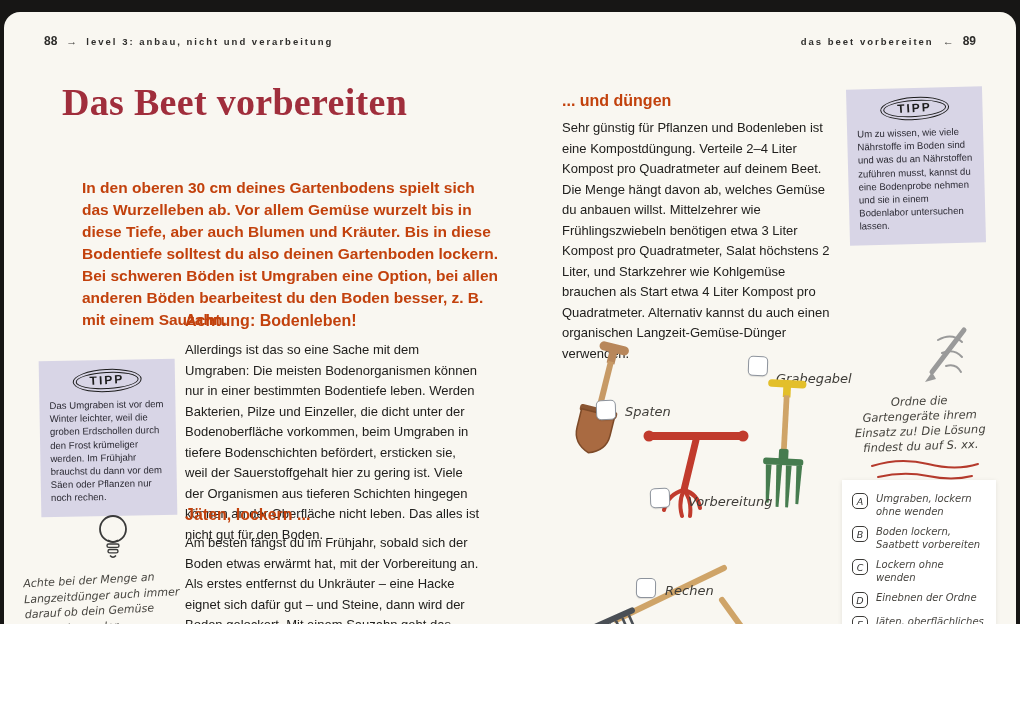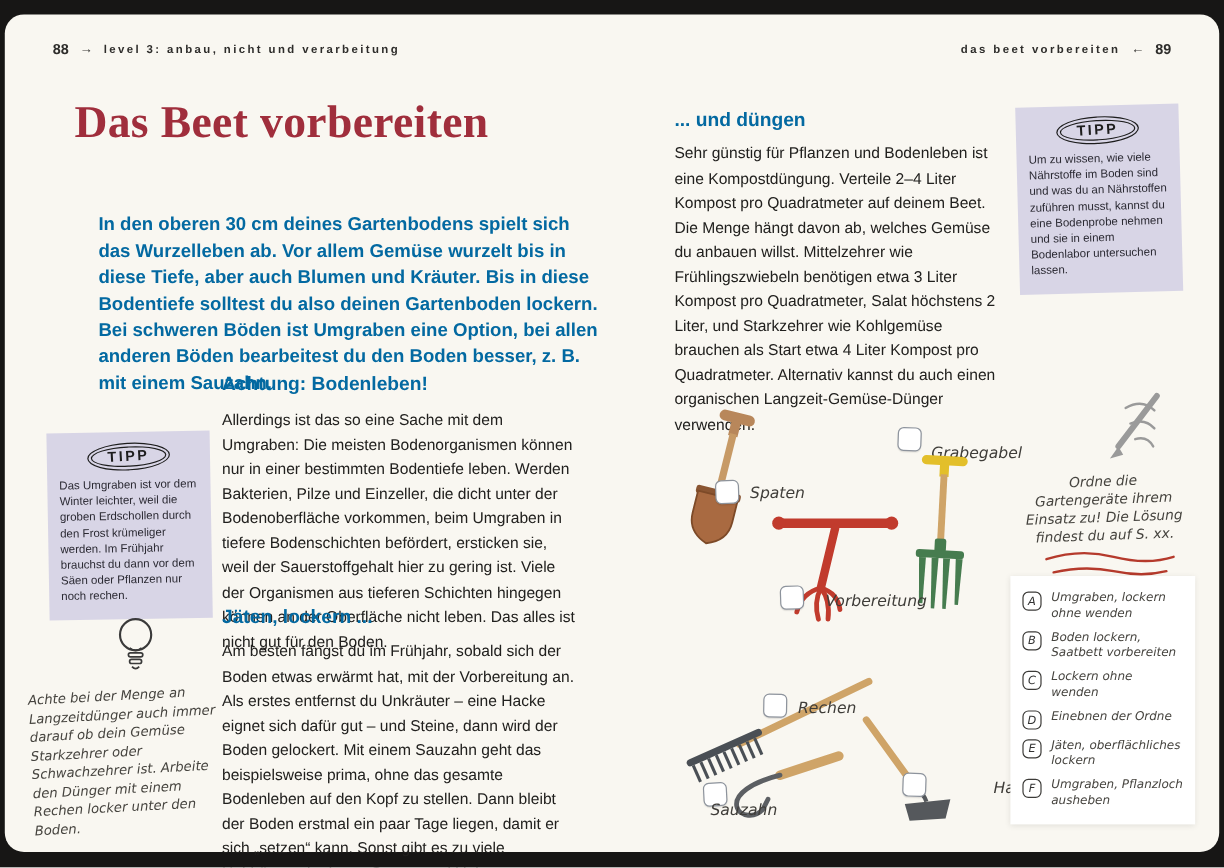--- a/index.html
+++ b/index.html
@@ -1,34 +1,34 @@
 <!DOCTYPE html>
 <html><head>
 <meta charset="utf-8">
 <style>
   * { margin:0; padding:0; box-sizing:border-box; }
   body { width:1020px; height:723px; }
-  .stage { position:relative; width:1020px; height:723px; background:#171615;
+  .stage { position:relative; width:1020px; height:624px; background:#171615;
            font-family:"Liberation Sans", sans-serif; overflow:hidden; }
   .page { position:absolute; left:4px; top:12px; width:1012px; height:698px;
           background:#f9f7f1; border-radius:16px; }
   .abs { position:absolute; }
 
   
   .hdr { position:absolute; top:22px; left:40px; right:40px; display:flex;
          justify-content:space-between; align-items:center; color:#2e2d2b; }
   .hdr-group { display:flex; align-items:center; gap:9px; }
   .pagenum { font-size:12px; font-weight:bold; }
   .hdr-arrow { font-size:11px; color:#3a3936; }
   .hdr-title { font-size:9.5px; font-weight:bold; letter-spacing:2px; }
 
   .title { font-family:"Liberation Serif", serif; font-weight:bold; font-size:38px;
            color:#a02e3c; letter-spacing:.3px; }
 
-  .gold { color:#0369a1; }
+  .gold { color:#c2410c; }
   .intro { font-size:15.5px; font-weight:bold; line-height:22px;margin-left:20px; }
   .gold-h { font-size:16px; font-weight:bold; }
   .body-text { font-size:13px; line-height:20.5px; color:#21201e; text-align:left; }
 
   .tipp { background:#d8d5e6; padding:38px 10px 12px 10px; font-size:9.6px;
           line-height:13.2px; color:#2b2a33; }
   .tipp-label { position:absolute; top:9px; left:50%; transform:translateX(-50%) rotate(-2deg);
           border:1.6px solid #1d1d1d; border-radius:50%; padding:4px 16px;
           font-size:12px; font-weight:bold; letter-spacing:2px; color:#1d1d1d; background:transparent; }
   .tipp-label::after { content:""; position:absolute; inset:2px; border:1px solid #1d1d1d; border-radius:50%; }

